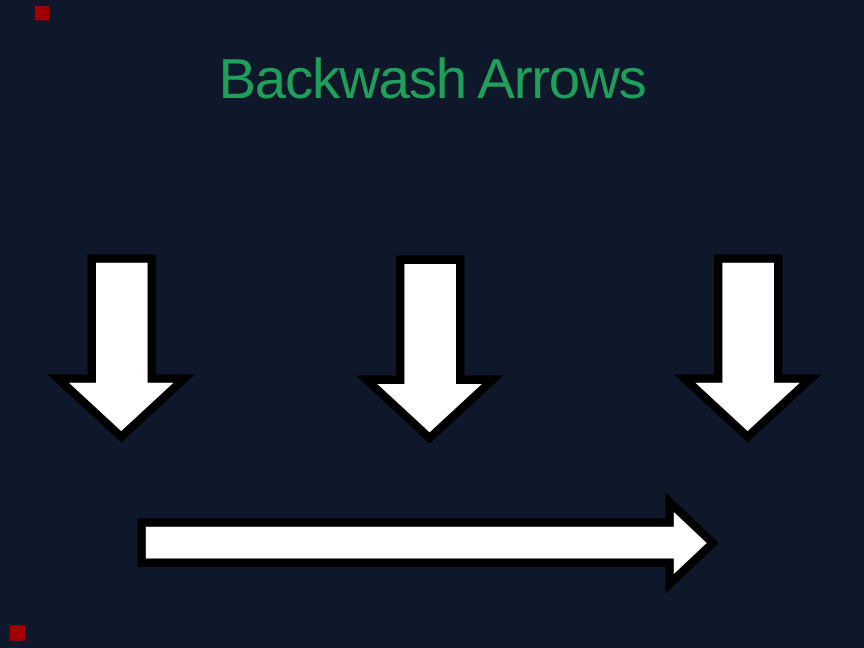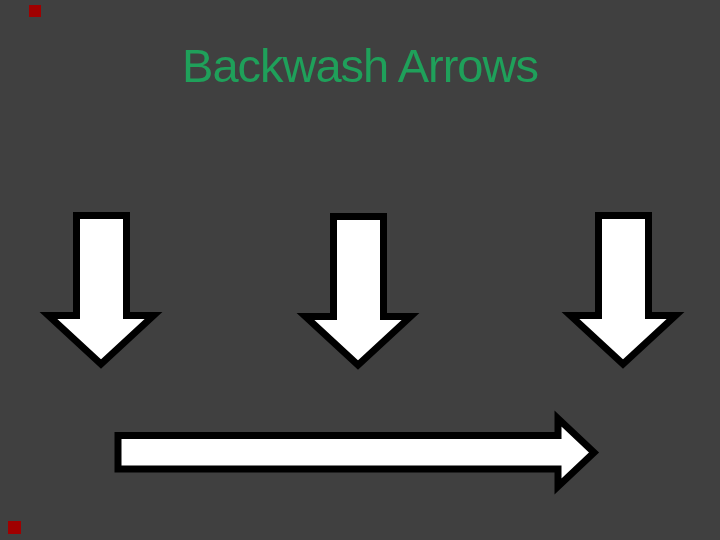--- a/index.html
+++ b/index.html
@@ -4,21 +4,21 @@
 <style>
   html, body {
     margin: 0;
     padding: 0;
     background: #ffffff;
   }
   .slide {
     position: relative;
     width: 720px;
     height: 540px;
-    background: #404040;
+    background: #0f172a;
     overflow: hidden;
     font-family: "Liberation Sans", sans-serif;
   }
   .slide-title {
     position: absolute;
     top: 40px;
     left: 0;
     width: 720px;
     text-align: center;
     font-size: 47px;

